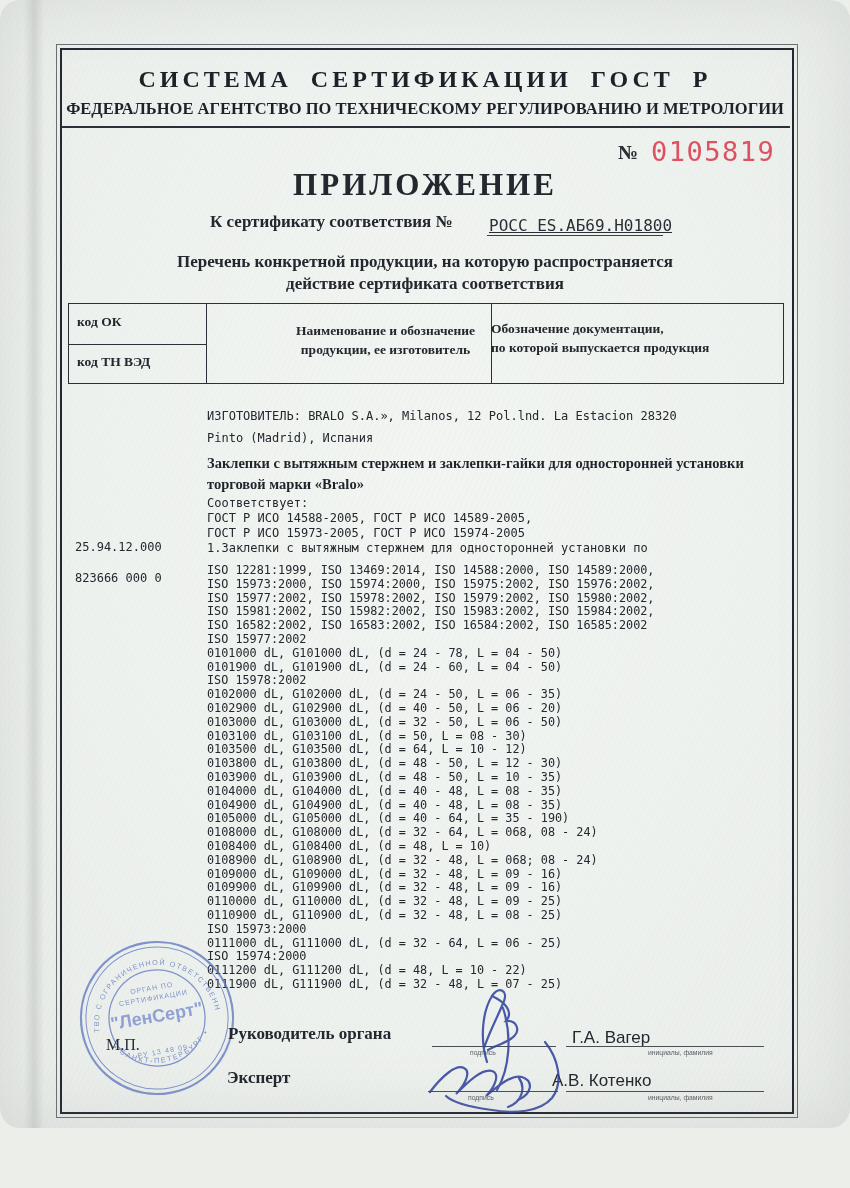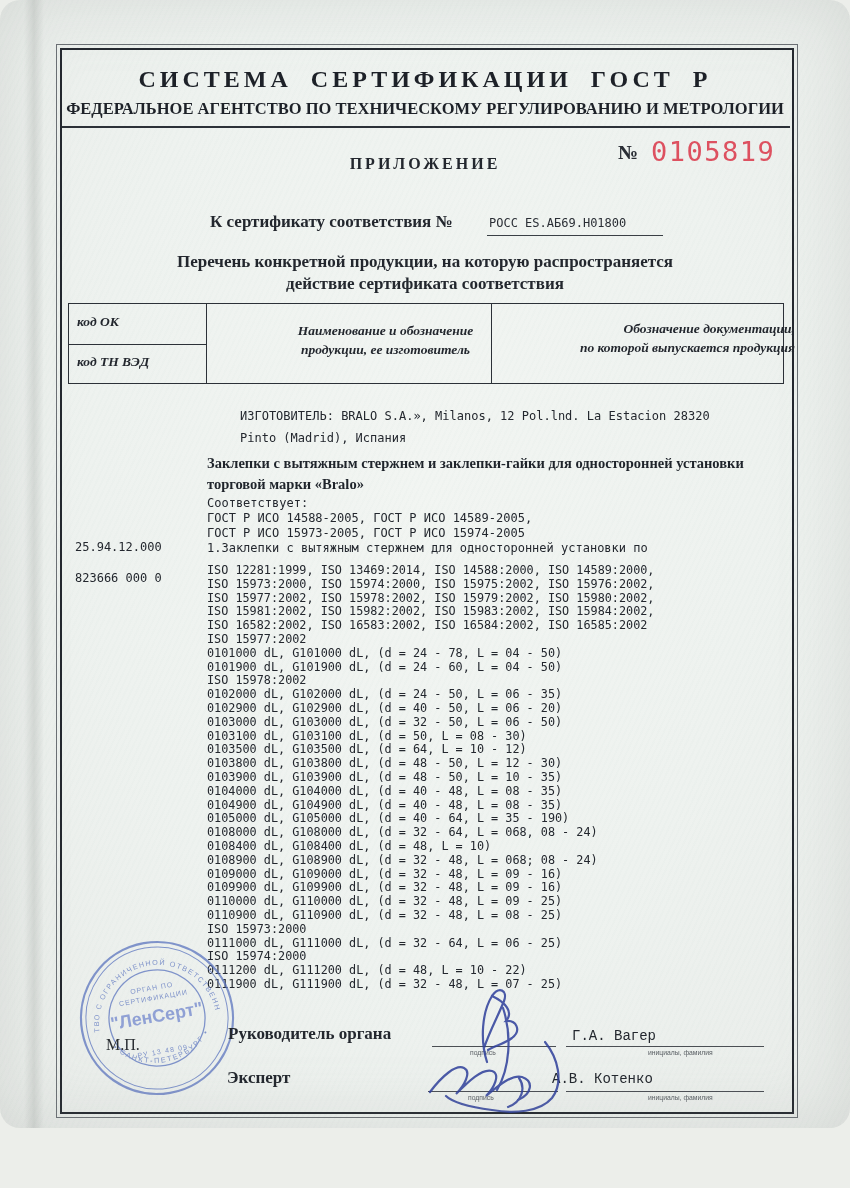--- a/index.html
+++ b/index.html
@@ -25,58 +25,58 @@
   .ctr{left:0;width:850px;text-align:center;}
 
   .sys-title{top:66px;font-size:24px;font-weight:bold;letter-spacing:4px;word-spacing:9px;color:#1d2128;}
   .agency{top:99px;font-size:16.5px;font-weight:bold;color:#1d2128;}
   .top-rule{left:62px;top:126px;width:728px;border-top:2.2px solid #2c3138;}
 
   .num-label{left:618px;top:141px;font-size:20px;font-weight:bold;color:#2a2e35;}
   .num-value{left:651px;top:136px;font-family:"DejaVu Sans Mono",monospace;
     font-size:27px;letter-spacing:1.5px;color:#dd5160;}
 
-  .doc-title{top:155px;font-size:16px;font-weight:bold;letter-spacing:3px;color:#23272e;}
+  .doc-title{top:167px;font-size:31px;font-weight:bold;letter-spacing:3px;color:#23272e;}
 
   .cert-label{left:210px;top:212px;font-size:17px;font-weight:bold;}
-  .cert-value{left:489px;top:216px;font-family:"DejaVu Sans Mono",monospace;font-size:12px;color:#2a2e35;}
+  .cert-value{left:489px;top:216px;font-family:"DejaVu Sans Mono",monospace;font-size:16px;color:#2a2e35;text-decoration:underline;}
   .cert-underline{left:487px;top:235px;width:176px;border-top:1.4px solid #3a3f45;}
 
   .list-heading1{top:252px;font-size:17px;font-weight:bold;}
   .list-heading2{top:274px;font-size:17px;font-weight:bold;}
 
   
-  .tbl{left:68px;top:303px;width:714px;height:79px;border:1.6px solid #2c3138;font-style:italic;}
+  .tbl{left:68px;top:303px;width:714px;height:79px;border:1.6px solid #2c3138;}
   .tbl-v1{position:absolute;left:137px;top:0;height:100%;border-left:1.4px solid #2c3138;}
   .tbl-v2{position:absolute;left:422px;top:0;height:100%;border-left:1.4px solid #2c3138;}
   .tbl-h1{position:absolute;left:0;top:40px;width:137px;border-top:1.4px solid #2c3138;}
   .tbl-cell{position:absolute;font-size:13.5px;font-weight:bold;color:#23272e;}
   .cell-ok{left:8px;top:10px;}
   .cell-tnved{left:8px;top:50px;text-align:right;}
   .cell-mid{left:137px;top:17px;width:285px;text-align:center;line-height:19px;padding-left:37px;}
-  .cell-right{left:434px;top:15px;width:292px;text-align:right;line-height:19px;}
+  .cell-right{left:422px;top:15px;width:292px;text-align:left;line-height:19px;}
 
   .mono{font-family:"DejaVu Sans Mono",monospace;font-size:12px;color:#23272e;}
-  .manufacturer{left:207px;top:406px;line-height:21.5px;margin-left:33px;}
+  .manufacturer{left:207px;top:406px;line-height:21.5px;}
   .product-name{left:207px;top:453px;font-size:14.5px;font-weight:bold;line-height:21px;color:#1f242b;}
   .conformity{left:207px;top:496px;line-height:14.9px;}
   .code-ok{left:75px;top:540px;}
   .code-tnved{left:75px;top:571px;}
   .product-list{left:207px;top:564px;line-height:13.8px;font-size:11.8px;}
 
   
   .sig-label-head{left:228px;top:1024px;font-size:17px;font-weight:bold;}
   .sig-label-expert{left:227px;top:1068px;font-size:17px;font-weight:bold;}
   .mp-mark{left:106px;top:1036px;font-size:16px;color:#2b2f33;}
   .uline{border-top:1px solid #4b4f54;}
   .ul-sig1{left:432px;top:1046px;width:124px;}
   .ul-name1{left:566px;top:1046px;width:198px;}
   .ul-sig2{left:428px;top:1091px;width:130px;}
   .ul-name2{left:566px;top:1091px;width:198px;}
-  .sig-name{font-family:Liberation Mono, monospace;font-size:14px;color:#23272e;}
+  .sig-name{font-family:Liberation Sans, sans-serif;font-size:17px;color:#23272e;}
   .name1{left:572px;top:1028px;}
   .name2{left:552px;top:1071px;}
   .cap{font-family:"Liberation Sans",sans-serif;font-size:6.8px;color:#5b6065;}
   .cap-sig1{left:470px;top:1049px;}
   .cap-name1{left:648px;top:1049px;}
   .cap-sig2{left:468px;top:1094px;}
   .cap-name2{left:648px;top:1094px;}
 
   .footer-note{top:1131px;font-family:"Liberation Sans",sans-serif;font-size:7px;
     letter-spacing:.3px;color:#979da0;}

